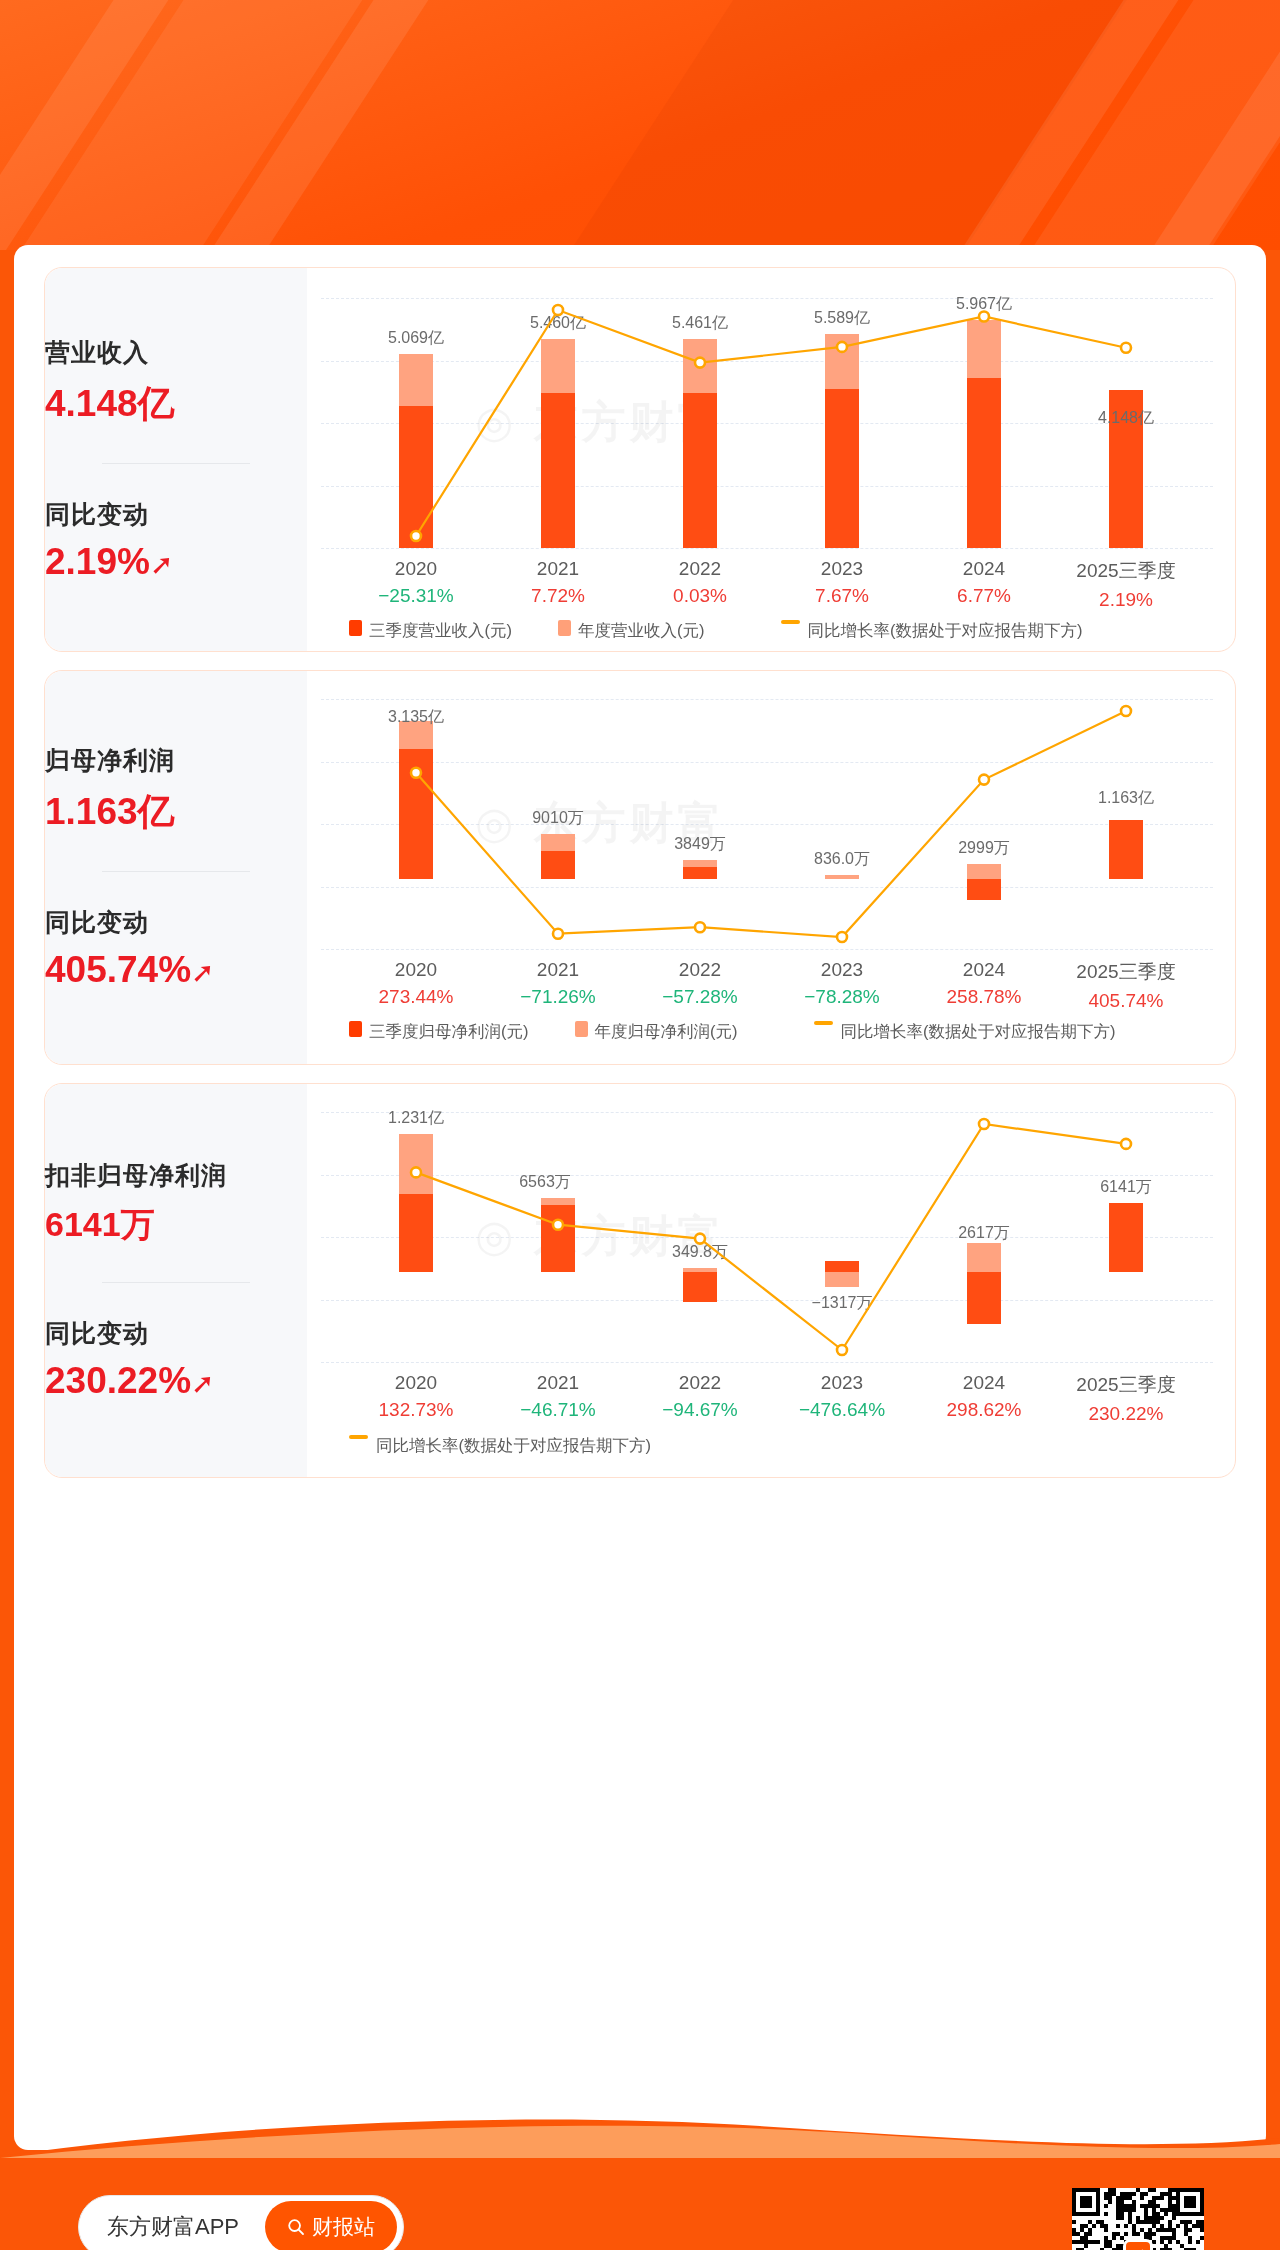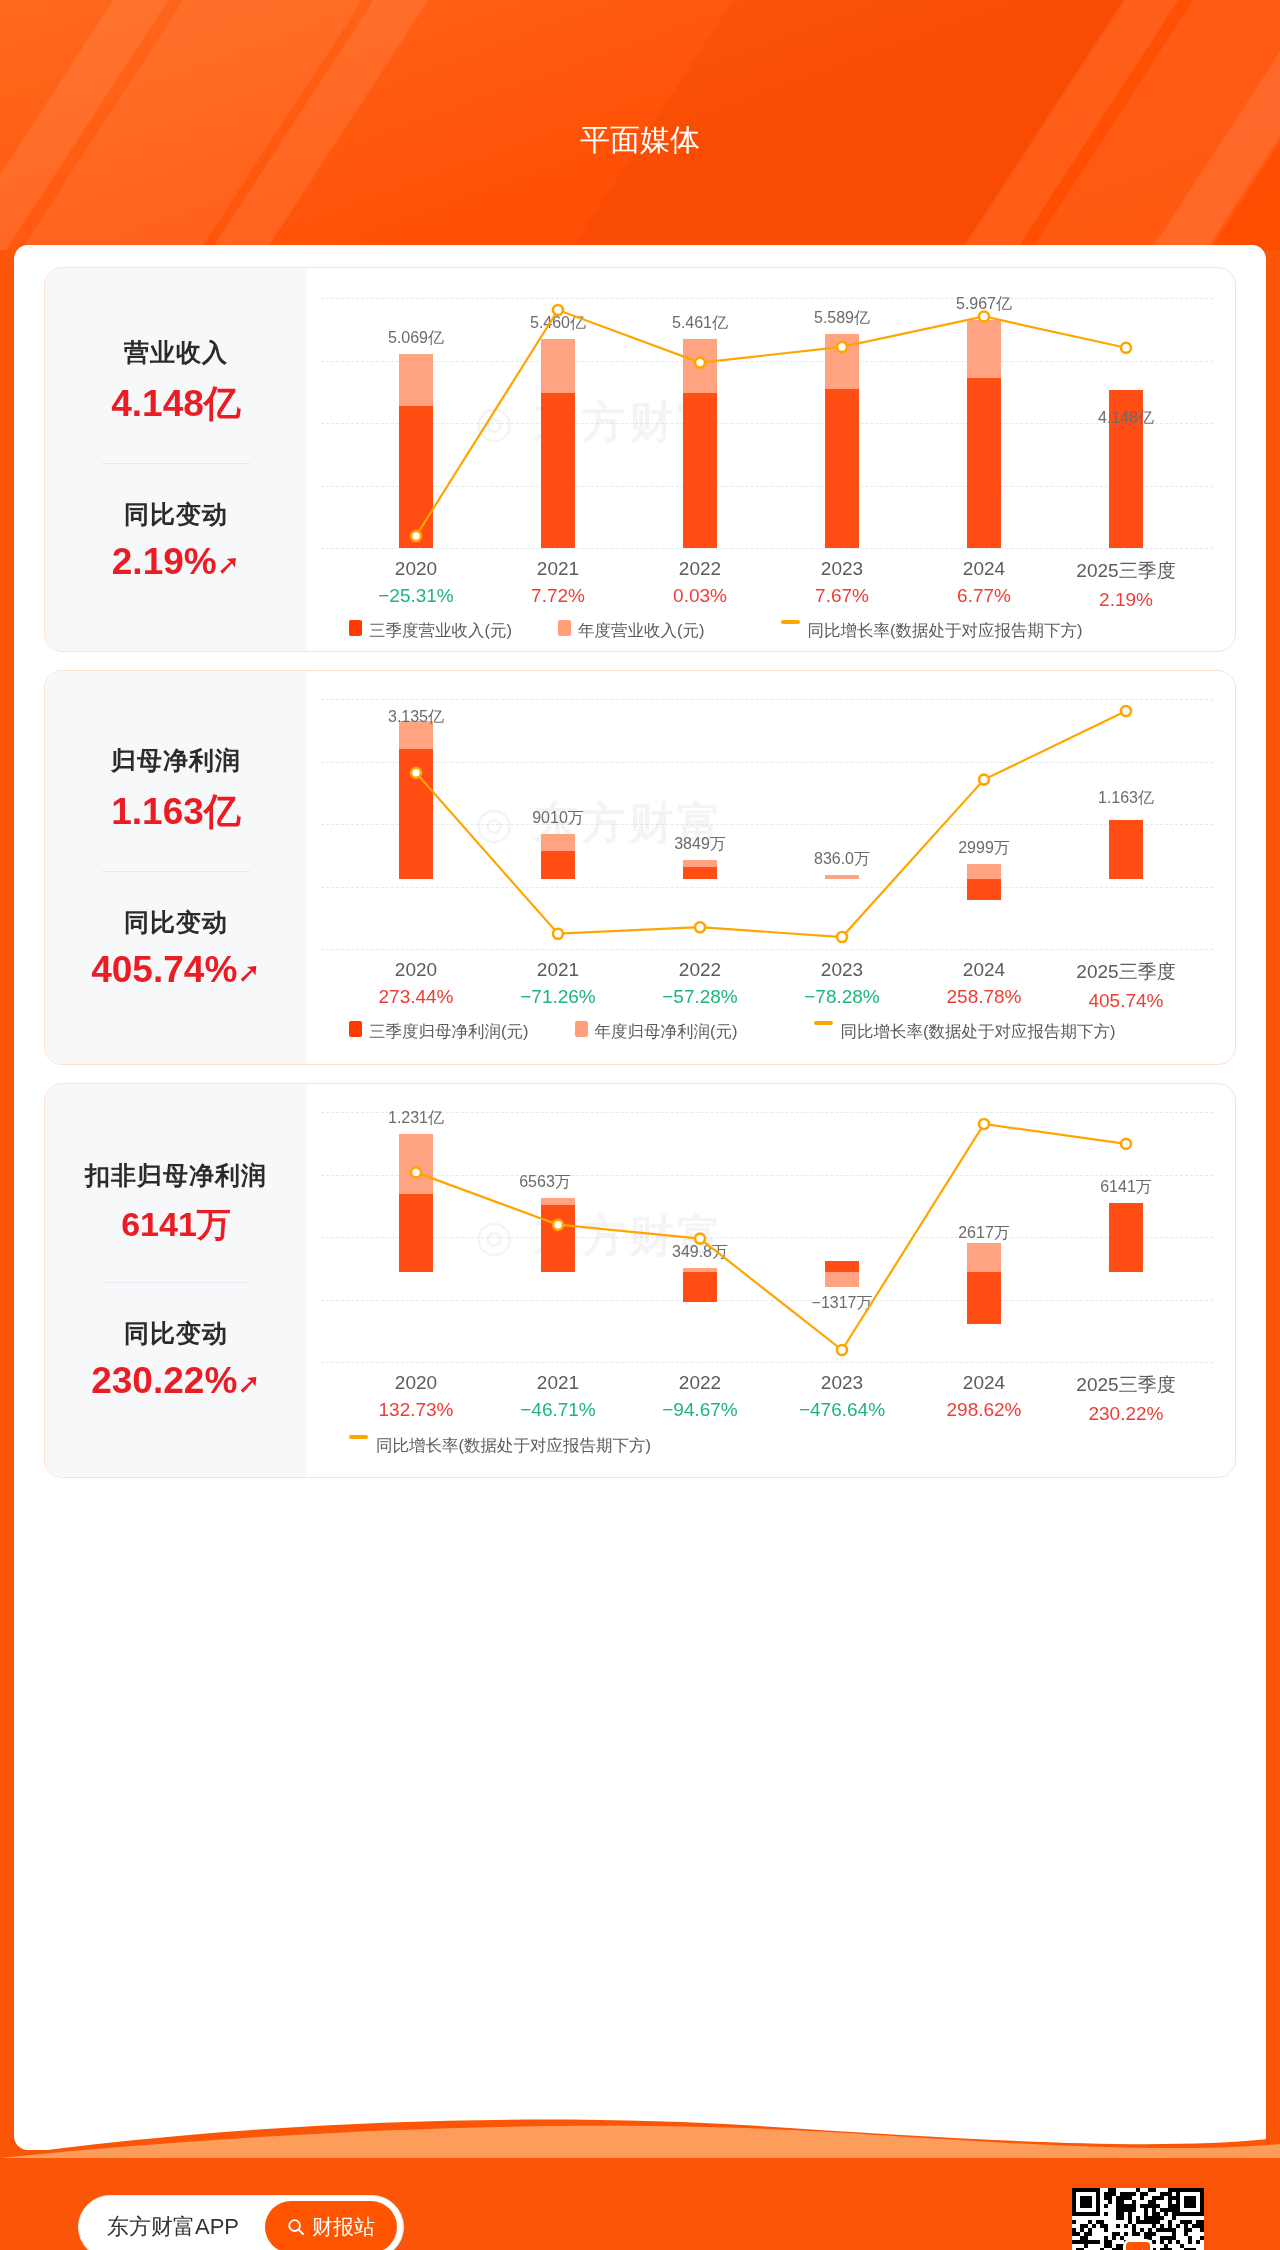--- a/index.html
+++ b/index.html
@@ -47,21 +47,21 @@
   }
   .card + .card { margin-top:18px; }
 
   .card-inner { display:flex; height:100%; }
 
   .stat-pane {
     width:262px; flex:0 0 262px; background:#f7f8fa;
     border-radius:18px 0 0 18px;
     display:flex; flex-direction:column; align-items:center; justify-content:center;
   }
-  .stat-block { text-align:center; width:100%; }
+  .stat-block { width:100%; }
   .stat-label { font-size:25px; font-weight:bold; color:#2b2b2b; letter-spacing:1px; }
   .stat-value { font-size:37px; font-weight:bold; color:#ec1c24; margin-top:10px; }
   .stat-value.small { font-size:34px; }
   .stat-div { width:148px; height:1px; background:#e6e8eb; margin:34px auto; }
   .arrow-up { font-size:28px; }
 
   .chart-pane { flex:1; position:relative; padding:0; }
 
   .plot { position:relative; width:100%; }
   .gridline { position:absolute; left:14px; right:22px; height:0;
@@ -131,21 +131,20 @@
 
   <div class="hero">
     <div class="stripe" style="left:40px;"></div>
     <div class="stripe wide" style="left:120px;"></div>
     <div class="stripe" style="left:300px;"></div>
     <div class="stripe wide dark" style="left:700px;top:-260px;height:720px;width:330px;"></div>
     <div class="stripe" style="left:1050px;"></div>
     <div class="stripe wide" style="left:1130px;"></div>
     <div class="stripe" style="left:1240px;"></div>
 
-    <div class="hero-sub">平面媒体</div>
   </div>
 
   <div class="sheet">
     <div style="height:22px;"></div>
     <div id="cards">
         <div class="card" style="height: 385px;">
           <div class="card-inner">
             <div class="stat-pane">
               <div class="stat-block">
        <div class="stat-label">营业收入</div>

